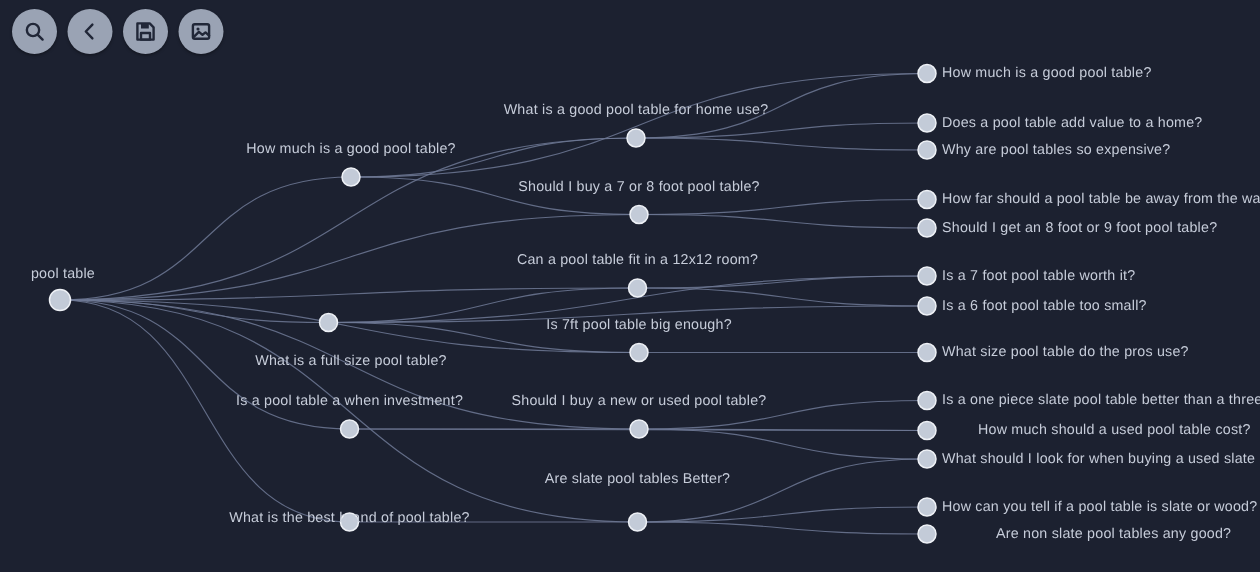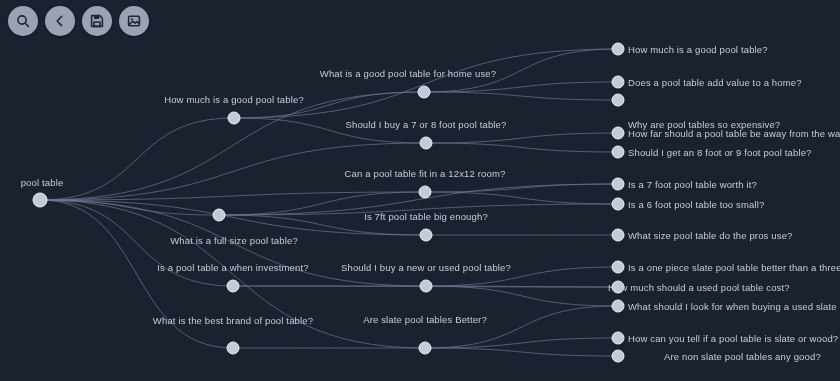--- a/index.html
+++ b/index.html
@@ -140,53 +140,53 @@
   <div id="nodes">
       <div class="node-dot root" title="pool table" style="left: 40px; top: 200px;"></div>
       <div class="node-label above" style="left: 42px; top: 188px;">pool table</div>
       <div class="node-dot" title="How much is a good pool table?" style="left: 234px; top: 118px;"></div>
       <div class="node-label above" style="left: 234px; top: 105px;">How much is a good pool table?</div>
       <div class="node-dot" title="What is a full size pool table?" style="left: 219px; top: 215px;"></div>
       <div class="node-label above" style="left: 234px; top: 202px; margin-top: 44px;">What is a full size pool table?</div>
       <div class="node-dot" title="Is a pool table a good investment?" style="left: 233px; top: 286px;"></div>
       <div class="node-label above" style="left: 233px; top: 273px;">Is a pool table a when investment?</div>
       <div class="node-dot" title="What is the best brand of pool table?" style="left: 233px; top: 348px;"></div>
-      <div class="node-label above" style="left: 233px; top: 326px;">What is the best brand of pool table?</div>
+      <div class="node-label above" style="left: 233px; top: 351px;">What is the best brand of pool table?</div>
       <div class="node-dot" title="What is a good pool table for home use?" style="left: 424px; top: 92px;"></div>
-      <div class="node-label above" style="left: 408px; top: 79px; text-align: center;">What is a good pool table for home use?</div>
+      <div class="node-label above" style="left: 424px; top: 79px; text-align: center;">What is a good pool table for home use?</div>
       <div class="node-dot" title="Should I buy a 7 or 8 foot pool table?" style="left: 426px; top: 143px;"></div>
       <div class="node-label above" style="left: 426px; top: 130px;">Should I buy a 7 or 8 foot pool table?</div>
       <div class="node-dot" title="Can a pool table fit in a 12x12 room?" style="left: 425px; top: 192px;"></div>
       <div class="node-label above" style="left: 425px; top: 179px;">Can a pool table fit in a 12x12 room?</div>
       <div class="node-dot" title="Is 7ft pool table big enough?" style="left: 426px; top: 235px;"></div>
       <div class="node-label above" style="left: 426px; top: 222px;">Is 7ft pool table big enough?</div>
       <div class="node-dot" title="Should I buy a new or used pool table?" style="left: 426px; top: 286px;"></div>
       <div class="node-label above" style="left: 426px; top: 273px;">Should I buy a new or used pool table?</div>
       <div class="node-dot" title="Are slate pool tables Better?" style="left: 425px; top: 348px;"></div>
       <div class="node-label above" style="left: 425px; top: 325px;">Are slate pool tables Better?</div>
       <div class="node-dot" title="How much is a good pool table?" style="left: 618px; top: 49px;"></div>
       <div class="node-label right" style="left: 628px; top: 49px;">How much is a good pool table?</div>
       <div class="node-dot" title="Does a pool table add value to a home?" style="left: 618px; top: 82px;"></div>
       <div class="node-label right" style="left: 628px; top: 82px;">Does a pool table add value to a home?</div>
       <div class="node-dot" title="Why are pool tables so expensive?" style="left: 618px; top: 100px;"></div>
-      <div class="node-label right" style="left: 628px; top: 100px; margin-top: 24px;">Why are pool tables so expensive?</div>
+      <div class="node-label right" style="left: 628px; top: 100px;">Why are pool tables so expensive?</div>
       <div class="node-dot" title="How far should a pool table be away from the wall?" style="left: 618px; top: 133px;"></div>
       <div class="node-label right" style="left: 628px; top: 133px;">How far should a pool table be away from the wall?</div>
       <div class="node-dot" title="Should I get an 8 foot or 9 foot pool table?" style="left: 618px; top: 152px;"></div>
       <div class="node-label right" style="left: 628px; top: 152px;">Should I get an 8 foot or 9 foot pool table?</div>
       <div class="node-dot" title="Is a 7 foot pool table worth it?" style="left: 618px; top: 184px;"></div>
       <div class="node-label right" style="left: 628px; top: 184px;">Is a 7 foot pool table worth it?</div>
       <div class="node-dot" title="Is a 6 foot pool table too small?" style="left: 618px; top: 204px;"></div>
       <div class="node-label right" style="left: 628px; top: 204px;">Is a 6 foot pool table too small?</div>
       <div class="node-dot" title="What size pool table do the pros use?" style="left: 618px; top: 235px;"></div>
       <div class="node-label right" style="left: 628px; top: 235px;">What size pool table do the pros use?</div>
       <div class="node-dot" title="Is a one piece slate pool table better than a three piece?" style="left: 618px; top: 267px;"></div>
       <div class="node-label right" style="left: 628px; top: 267px;">Is a one piece slate pool table better than a three piece?</div>
       <div class="node-dot" title="How much should a used pool table cost?" style="left: 618px; top: 287px;"></div>
-      <div class="node-label right" style="left: 596px; top: 287px; padding-left: 12px;">How much should a used pool table cost?</div>
+      <div class="node-label right" style="left: 640px; top: 287px; padding-left: 12px;">How much should a used pool table cost?</div>
       <div class="node-dot" title="What should I look for when buying a used slate pool table?" style="left: 618px; top: 306px;"></div>
       <div class="node-label right" style="left: 628px; top: 306px;">What should I look for when buying a used slate pool table?</div>
       <div class="node-dot" title="How can you tell if a pool table is slate or wood?" style="left: 618px; top: 338px;"></div>
       <div class="node-label right" style="left: 628px; top: 338px;">How can you tell if a pool table is slate or wood?</div>
       <div class="node-dot" title="Are non slate pool tables any good?" style="left: 618px; top: 356px;"></div>
       <div class="node-label right" style="left: 628px; top: 356px; margin-left: 36px;">Are non slate pool tables any good?</div>
     </div>
 </div>
 
 <div id="toolbar">

